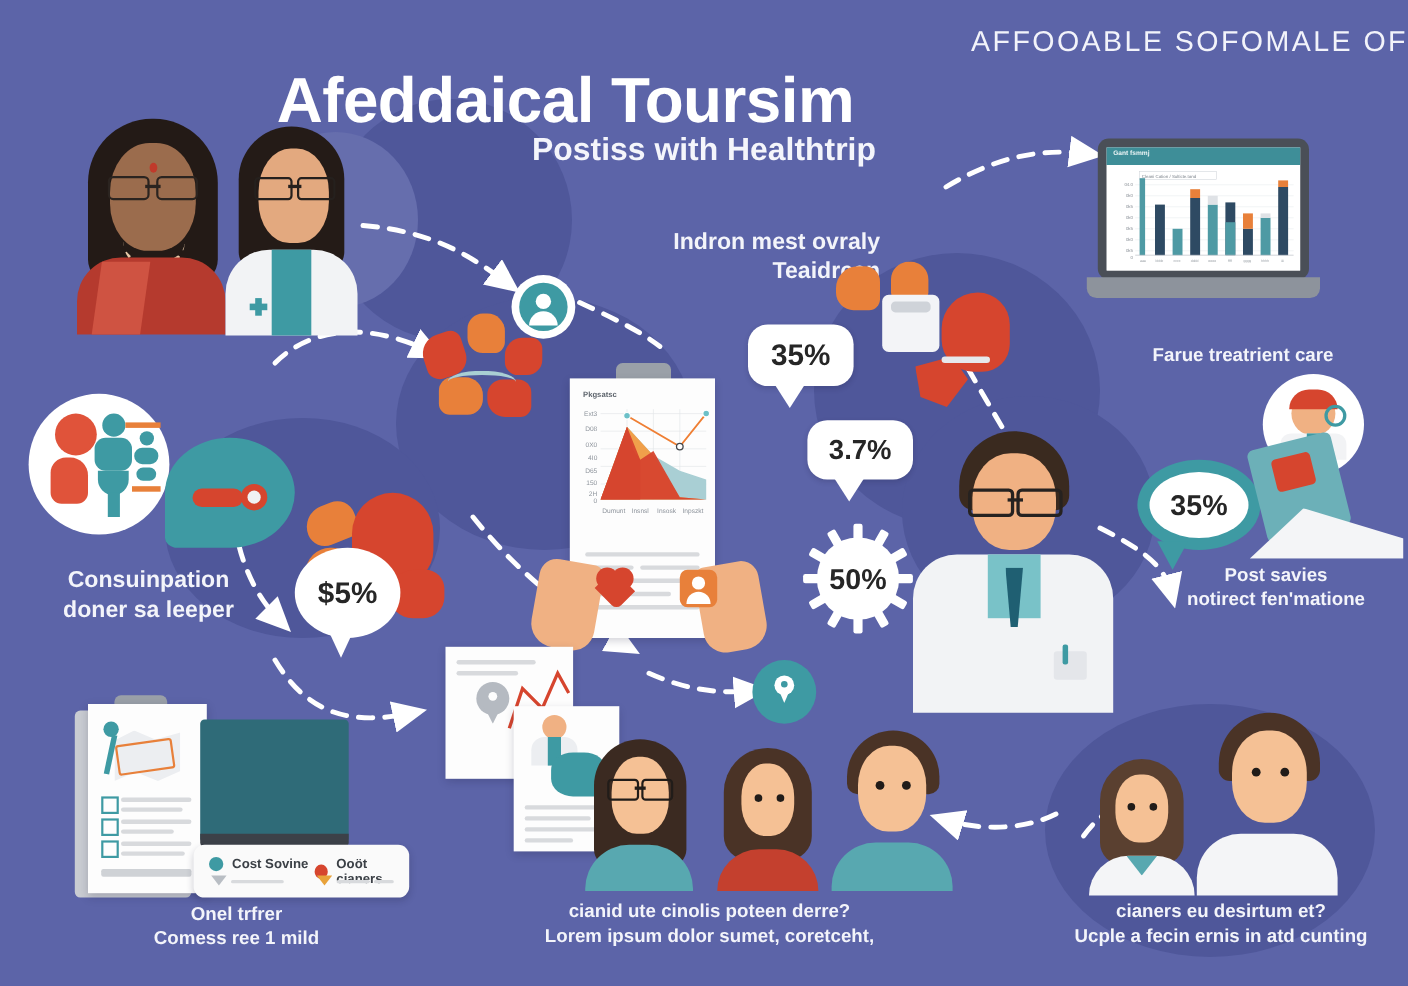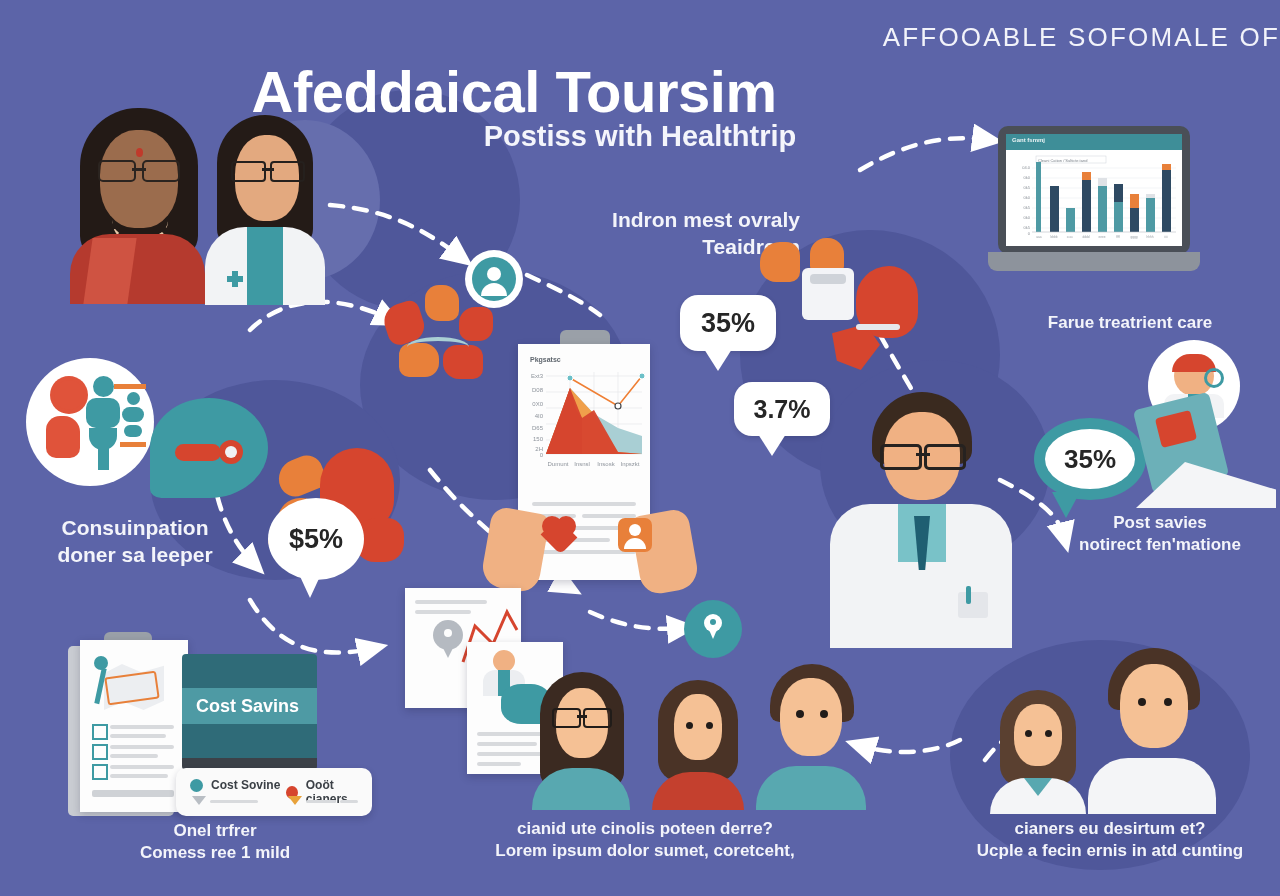--- a/index.html
+++ b/index.html
@@ -315,20 +315,42 @@
   </div>
 
   <div class="bubble" style="left:680px;top:295px;width:96px;height:56px;font-size:27px;">
     <span>35%</span>
   </div>
 
   <div class="bubble" style="left:734px;top:382px;width:96px;height:54px;font-size:25px;">
     <span>3.7%</span>
   </div>
 
+  <div class="gear" style="left:728px;top:474px;width:104px;height:104px;">
+    <svg viewBox="0 0 100 100" style="width:104px;height:104px;">
+      <g fill="#ffffff">
+        <circle cx="50" cy="50" r="36"></circle>
+        <g>
+          <rect x="46" y="2" width="8" height="16" rx="2"></rect>
+          <rect x="46" y="82" width="8" height="16" rx="2"></rect>
+          <rect x="2" y="46" width="16" height="8" rx="2"></rect>
+          <rect x="82" y="46" width="16" height="8" rx="2"></rect>
+          <rect x="46" y="2" width="8" height="16" rx="2" transform="rotate(30 50 50)"></rect>
+          <rect x="46" y="2" width="8" height="16" rx="2" transform="rotate(60 50 50)"></rect>
+          <rect x="46" y="2" width="8" height="16" rx="2" transform="rotate(120 50 50)"></rect>
+          <rect x="46" y="2" width="8" height="16" rx="2" transform="rotate(150 50 50)"></rect>
+          <rect x="46" y="2" width="8" height="16" rx="2" transform="rotate(210 50 50)"></rect>
+          <rect x="46" y="2" width="8" height="16" rx="2" transform="rotate(240 50 50)"></rect>
+          <rect x="46" y="2" width="8" height="16" rx="2" transform="rotate(300 50 50)"></rect>
+          <rect x="46" y="2" width="8" height="16" rx="2" transform="rotate(330 50 50)"></rect>
+        </g>
+      </g>
+    </svg>
+    <span class="lbl">50%</span>
+  </div>
 
   <div class="chip teal" style="left:684px;top:600px;width:58px;height:58px;">
     <div class="abs" style="left:20px;top:14px;width:18px;height:28px;">
       <div class="abs" style="left:0;top:0;width:18px;height:18px;border-radius:50%;background:#fff;"></div>
       <div class="abs" style="left:3px;top:11px;width:12px;height:14px;background:#fff;clip-path:polygon(0 0,100% 0,50% 100%);"></div>
       <div class="abs" style="left:6px;top:5px;width:6px;height:6px;border-radius:50%;background:#3e9aa3;"></div>
     </div>
   </div>
 
   <div class="abs" style="left:760px;top:238px;width:160px;height:160px;">
@@ -466,23 +488,20 @@
       <div class="abs" style="left:12px;top:104px;width:12px;height:12px;border:2px solid #3e9aa3;"></div>
       <div class="rule" style="left:30px;top:105px;width:64px;"></div>
       <div class="rule" style="left:30px;top:114px;width:48px;"></div>
       <div class="abs" style="left:12px;top:124px;width:12px;height:12px;border:2px solid #3e9aa3;"></div>
       <div class="rule" style="left:30px;top:125px;width:64px;"></div>
       <div class="rule" style="left:30px;top:134px;width:58px;"></div>
       <div class="rule" style="left:12px;top:150px;width:82px;height:7px;background:#cfd2d6;"></div>
     </div>
 
     <div class="monitor" style="left:122px;top:22px;width:135px;height:112px;border-radius:4px;"></div>
-    <div class="monitor-band" style="left:122px;top:56px;width:135px;height:36px;">
-      <span style="font-size:18px;font-weight:700;color:#ffffff;padding-left:14px;">Cost Savins</span>
-    </div>
     <div class="monitor-foot" style="left:122px;top:126px;width:135px;height:12px;border-radius:0 0 4px 4px;"></div>
 
     <div class="legend-card" style="left:116px;top:136px;width:196px;height:48px;">
       <div class="legend-row" style="left:14px;top:10px;">
         <span class="dot" style="background:#3e9aa3;"></span>
         <span class="legend-txt">Cost Sovine</span>
       </div>
       <div class="legend-row" style="left:110px;top:10px;">
         <span class="dot" style="background:#d6452e;"></span>
         <span class="legend-txt">Ooöt cianers</span>

